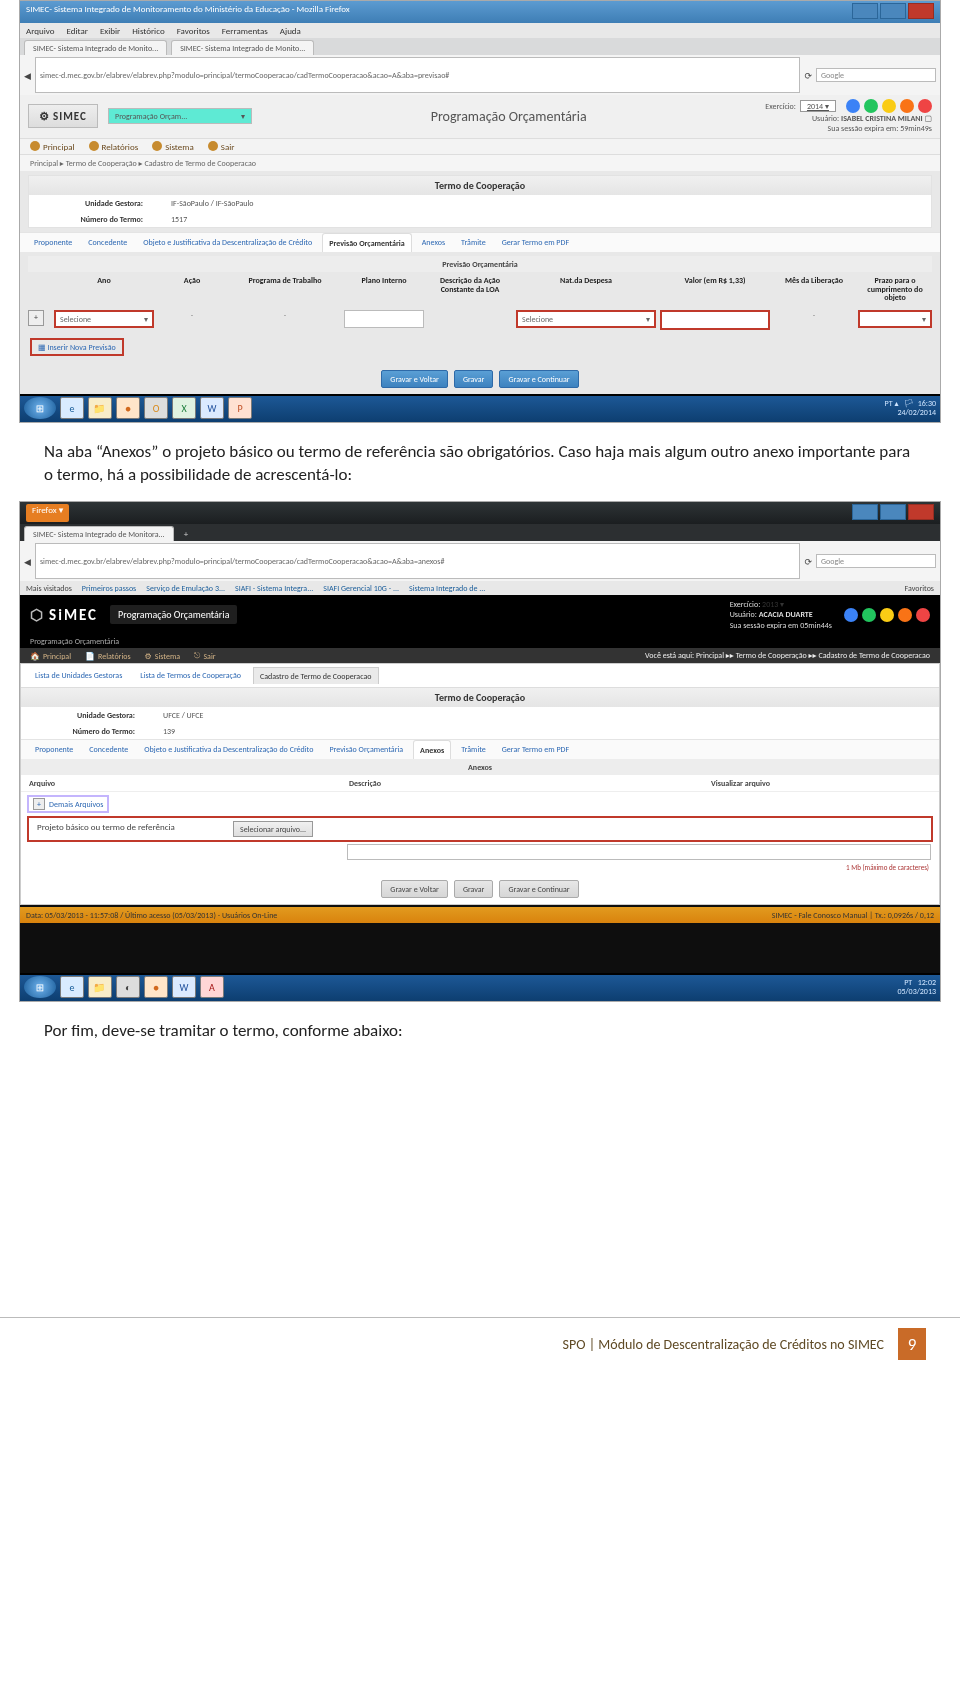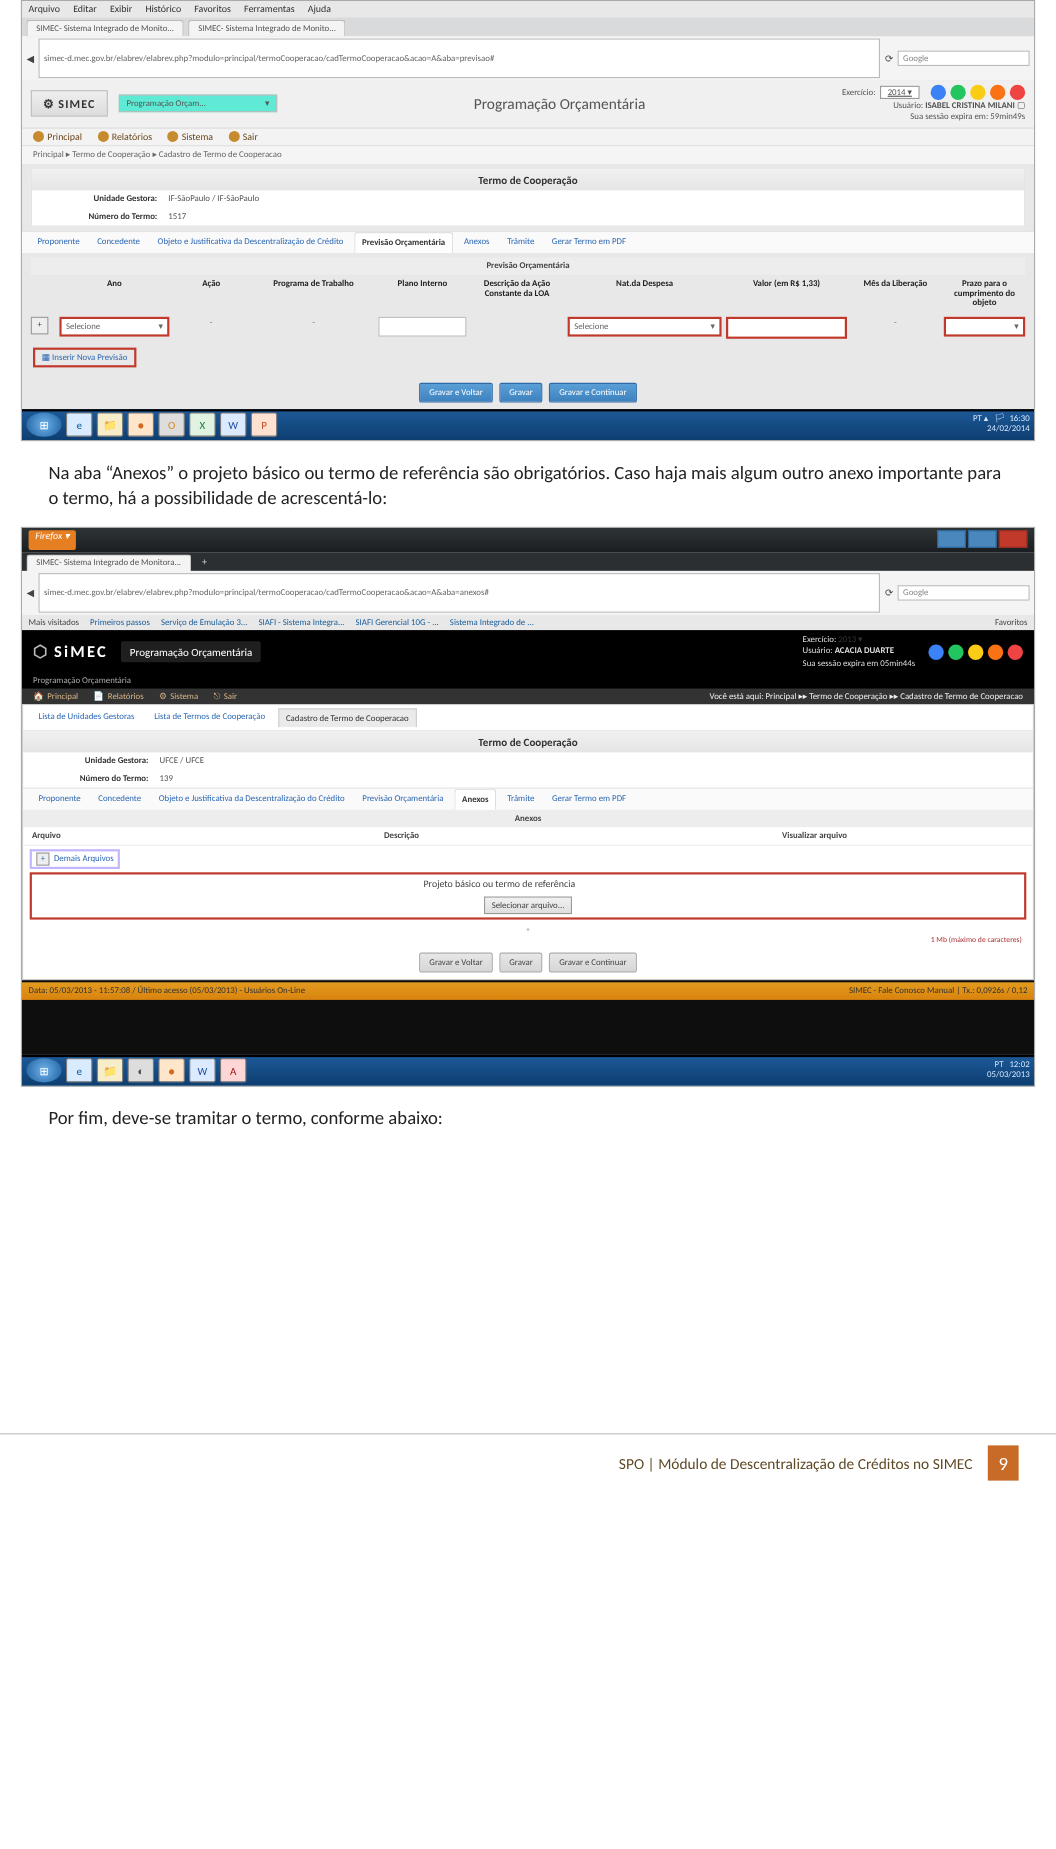--- a/index.html
+++ b/index.html
@@ -106,21 +106,21 @@
   }
   .navbar .it { display:flex; align-items:center; gap:3px;}
   .navbar .ico { width:10px;height:10px;background:#c78b2f;border-radius:50%;}
   .bc { padding:3px 10px; font-size:8px; color:#666; background:#f5f5f5;}
   .panel { background:#fff; margin:4px 8px; border:1px solid #e2e2e2;}
   .panelh {
     background:linear-gradient(#f0f0f0,#e5e5e5);
     text-align:center; font-weight:bold; color:#333;
     padding:3px; font-size:10px;
   }
-  .kv { display:flex; gap:10px; padding:3px 14px; font-size:8px;}
+  .kv { display:flex; gap:28px; padding:3px 14px; font-size:8px;}
   .kv .k { color:#333; font-weight:bold; width:100px; text-align:right;}
   .kv .v { color:#555;}
   .subtabs { display:flex; gap:4px; padding:0 8px; border-top:1px solid #e4e4e4; background:#fafafa; font-size:8px;}
   .subtabs .st { padding:4px 6px; color:#2d68b3; cursor:pointer;}
   .subtabs .st.active { background:#fff; border:1px solid #ddd; border-bottom:none; color:#333; font-weight:bold; border-radius:3px 3px 0 0;}
   .section-title { background:#ededed; text-align:center; font-size:8px; font-weight:bold; padding:3px; margin:4px 8px 0;}
   .formrow {
     display:grid;
     grid-template-columns: 22px 100px 68px 110px 80px 84px 140px 110px 80px 1fr;
     gap:4px;
@@ -196,40 +196,48 @@
   .shot2 .headertabs { display:flex; gap:6px; font-size:8px; padding:3px 8px; border-bottom:1px solid #ddd;}
   .shot2 .headertabs .t { color:#2d68b3; padding:3px 6px;}
   .shot2 .headertabs .t.active { background:#eaeaea; border:1px solid #ccc; border-bottom:none; color:#333;}
   .shot2 .cols { display:grid; grid-template-columns: 320px 1fr 220px; font-size:8px; padding:3px 8px; border-bottom:1px solid #eee;}
   .shot2 .cols .h { font-weight:bold;}
   .shot2 .filebtn { border:1px solid #999; background:linear-gradient(#f1f1f1,#dedede); padding:2px 6px; font-size:8px;}
   .shot2 .redborder{border:2px solid #c0392b;}
   .shot2 .inputlong { flex:1; border:1px solid #bbb; height:14px;}
   .shot2 .demais { border:2px solid #c4b5fd; color:#2d68b3; font-size:8px; display:inline-flex; align-items:center; gap:4px; padding:1px 4px; margin:3px 6px;}
   .shot2 .demais:before{content:"+"; width:10px;height:10px;border:1px solid #999;background:#eee;text-align:center;line-height:10px;}
-  .shot2 .anexrow { display:flex; align-items:center; gap:6px; padding:3px 8px;flex-direction:column;}
+  .shot2 .anexrow { display:flex; gap:6px; padding:3px 8px;}
   .shot2 .anexrow .lab { color:#444;}
   
   .footer {
     margin-top: 260px;
     border-top: 1px solid #bbb;
     padding: 10px 34px 16px;
     display:flex; align-items:center; justify-content:flex-end;
     font-size:14px; color:#5f4a25;
     gap:14px;
   }
   .footer .pg {
     background:#c96b28; color:#fff; width:28px;height:32px;
     display:flex;align-items:center;justify-content:center; font-size:17px;
   }
 </style>
 </head>
 <body>
 
 <div class="shot">
+  <div class="titlebar">
+    <span>SIMEC- Sistema Integrado de Monitoramento do Ministério da Educação - Mozilla Firefox</span>
+    <span class="winbtns">
+      <span class="winbtn"></span>
+      <span class="winbtn"></span>
+      <span class="winbtn close"></span>
+    </span>
+  </div>
   <div class="menubar">
     <span>Arquivo</span>
     <span>Editar</span>
     <span>Exibir</span>
     <span>Histórico</span>
     <span>Favoritos</span>
     <span>Ferramentas</span>
     <span>Ajuda</span>
   </div>
   <div class="tabs">
@@ -365,21 +373,21 @@
       <span>🏳</span>&nbsp;
       <span>16:30</span><br>
       <span>24/02/2014</span>
     </span>
   </div>
 </div>
 
 <div class="para">Na aba “Anexos” o projeto básico ou termo de referência são obrigatórios. Caso haja mais algum outro anexo importante para o termo, há a possibilidade de acrescentá-lo:</div>
 
 <div class="shot shot2">
-  <div class="titlebar" style="background:linear-gradient(#2e3436,#1b1e20);font-style:italic;">
+  <div class="titlebar" style="background:linear-gradient(#2e3436,#1b1e20);">
     <span style="background:#e67e22;color:#fff;padding:0 6px;border-radius:2px;">Firefox ▾</span>
     <span class="winbtns">
       <span class="winbtn"></span>
       <span class="winbtn"></span>
       <span class="winbtn close"></span>
     </span>
   </div>
   <div class="tabs" style="background:#2c2f31;">
     <span class="tab">SIMEC- Sistema Integrado de Monitora...</span>
     <span style="color:#ccc;padding:2px 6px;">+</span>

